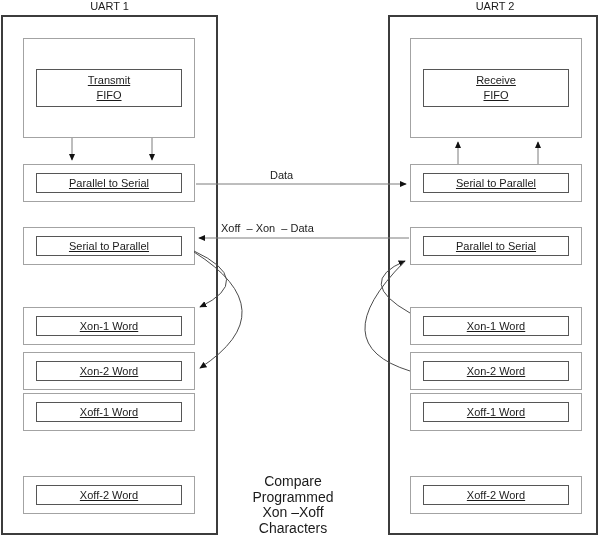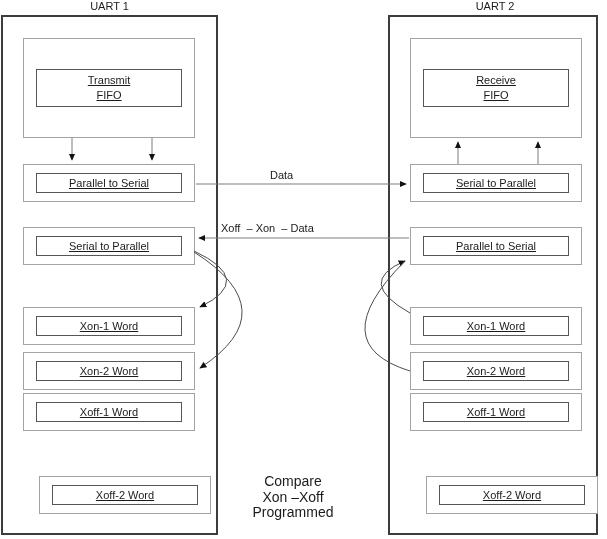--- a/index.html
+++ b/index.html
@@ -26,21 +26,21 @@
   }
   .block.fifo{height:100px;}
   .inner{
     width:146px;height:20px;border:1px solid #565656;box-sizing:border-box;
     display:flex;flex-direction:column;align-items:center;justify-content:center;
     font-size:11px;background:#ffffff;
   }
   .block.fifo .inner{height:38px;}
   .inner span{display:block;line-height:15px;text-decoration:underline;}
   .bt1{top:21px;} .bt2{top:147px;} .bt3{top:210px;} .bt4{top:290px;}
-  .bt5{top:335px;} .bt6{top:376px;} .bt7{top:459px;margin-left:16px;}
+  .bt5{top:335px;} .bt6{top:376px;} .bt7{top:459px;}
   .arrow-layer{position:absolute;left:0;top:0;width:607px;height:539px;pointer-events:none;}
   .flow-label{
     position:absolute;font-size:11px;line-height:12px;text-align:left;
     color:#1b1b1b;white-space:pre;background:transparent;
   }
   .label-data{left:270px;top:169px;width:62px;}
   .label-xoff{left:221px;top:222px;width:160px;}
   .note{
     position:absolute;left:241px;top:474px;width:104px;text-align:center;
     font-size:14px;color:#1b1b1b;
@@ -155,17 +155,18 @@
 
     <path d="M410,313 Q355,282 405,261" fill="none" stroke="#4c4c4c" stroke-width="1" marker-end="url(#arr)"></path>
     <path d="M410,371 Q323,344 404,262" fill="none" stroke="#4c4c4c" stroke-width="1"></path>
   </svg>
 
   <div class="flow-label label-data">Data</div>
   <div class="flow-label label-xoff">Xoff  – Xon  – Data</div>
 
   <div class="note">
     <div>Compare</div>
+    <div>Programmed</div>
     <div>Xon –Xoff</div>
-    <div>Programmed</div>
+    <div>Characters</div>
   </div>
 
 </div>
 
 </body></html>

